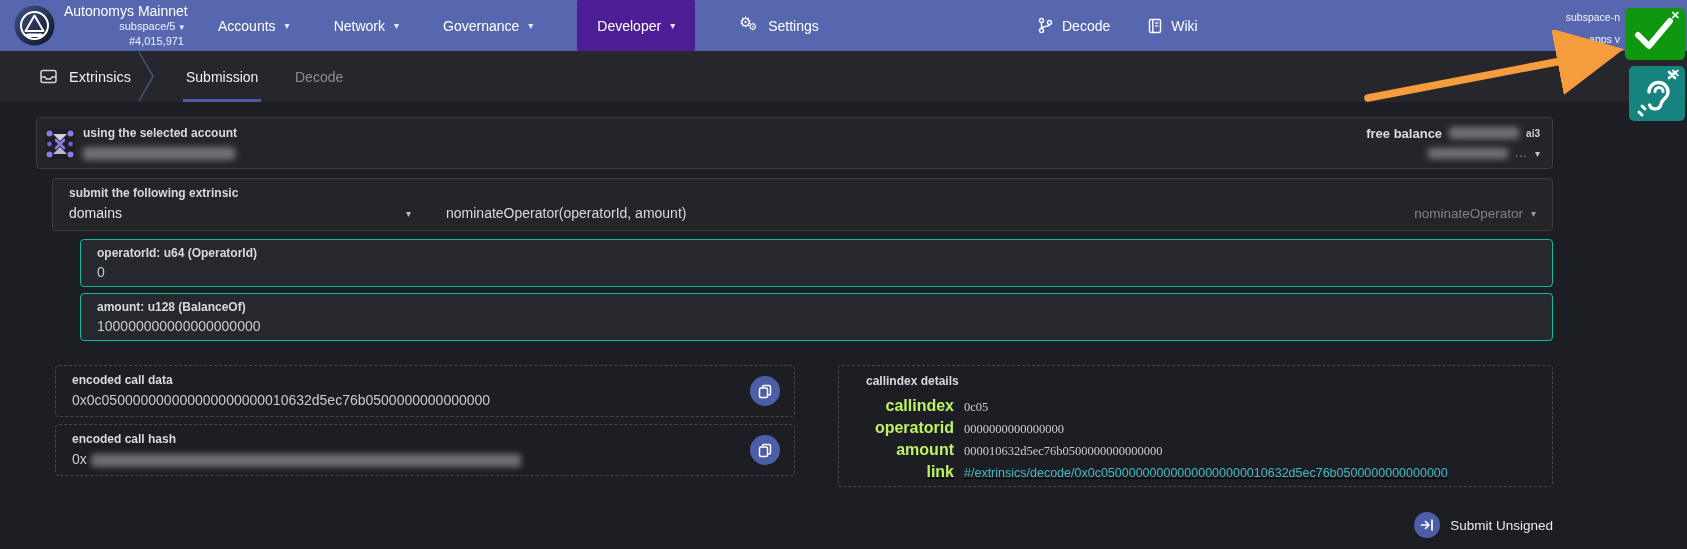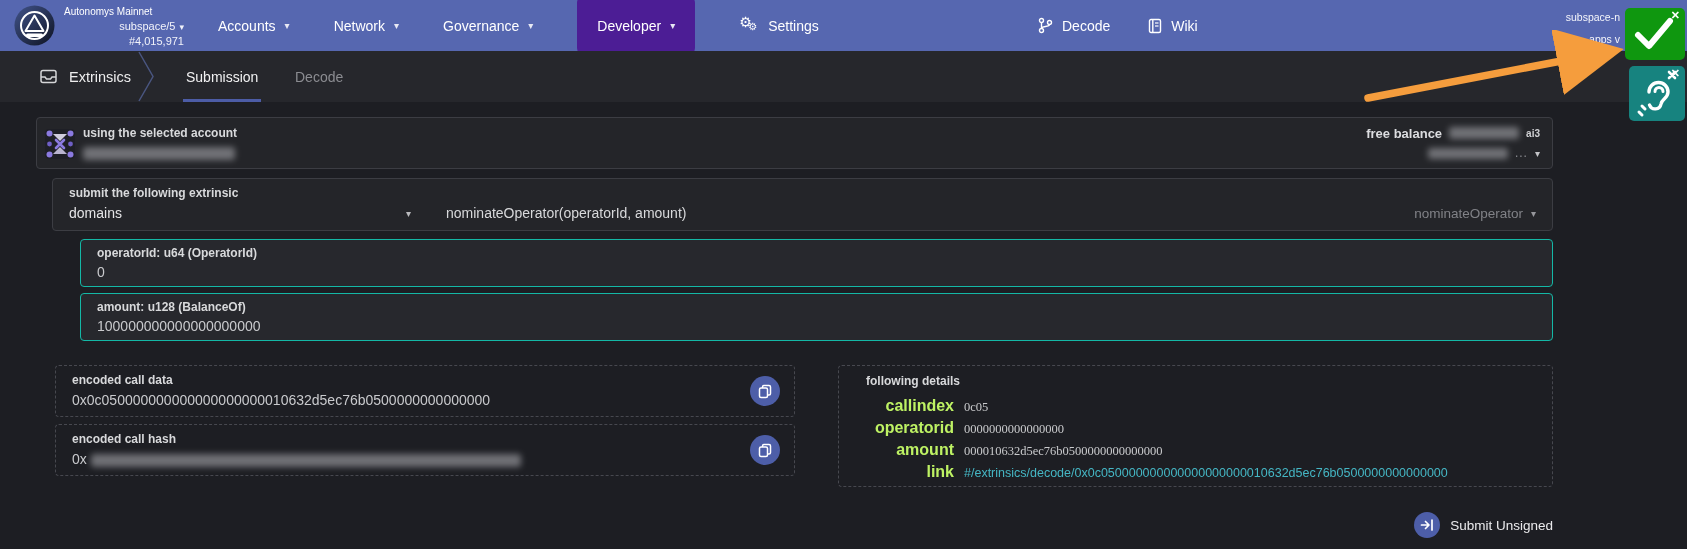--- a/index.html
+++ b/index.html
@@ -3,21 +3,21 @@
 <meta charset="utf-8">
 <style>
   html,body{margin:0;padding:0;background:#101014;}
   .app{position:relative;width:1687px;height:549px;background:#1d1e23;
        font-family:"Liberation Sans",sans-serif;overflow:hidden;-webkit-font-smoothing:antialiased;}
 
   
   .topnav{position:absolute;top:0;left:0;right:0;height:51px;background:#5667b0;}
   .logo{position:absolute;left:14px;top:5px;width:41px;height:41px;}
   .brand-text{position:absolute;left:64px;top:4px;width:120px;color:#fff;}
-  .brand-title{font-size:10px;line-height:15px;white-space:nowrap;}
+  .brand-title{font-size:14px;line-height:15px;white-space:nowrap;}
   .brand-sub{font-size:11px;line-height:14px;text-align:right;color:#f2f3fa;cursor:pointer;}
   .brand-sub .caret{font-size:9px;margin-left:4px;}
   .brand-block{font-size:11px;line-height:14px;text-align:right;color:#f2f3fa;}
   .menus{position:absolute;left:218px;top:0;height:51px;display:flex;align-items:center;gap:44px;}
   .menu-item{display:flex;align-items:center;gap:9px;color:#fff;font-size:14px;cursor:pointer;white-space:nowrap;}
   .menu-item .caret{font-size:10px;color:#e8e9f4;}
   .menu-item.active{background:#4c1d95;border-radius:8px;height:45px;padding:8px 20px;}
   .gears{position:relative;width:20px;height:20px;}
   .gears .g1{position:absolute;left:0;top:-2px;font-size:14px;color:#fff;}
   .gears .g2{position:absolute;left:9px;top:5px;font-size:10px;color:#fff;}
@@ -87,21 +87,21 @@
   .copy-btn{position:absolute;right:14px;top:10px;width:30px;height:30px;border-radius:50%;
             background:#4d5ea8;display:flex;align-items:center;justify-content:center;cursor:pointer;}
 
   .details-panel{position:absolute;left:838px;top:365px;width:715px;height:122px;
                  border:1px dashed #47484f;border-radius:4px;box-sizing:border-box;}
   .dp-title{position:absolute;left:27px;top:8px;}
   .dp-row{position:absolute;left:0;display:flex;align-items:baseline;}
   .dp-label{width:115px;text-align:right;font-weight:bold;font-size:16px;color:#bef264;}
   .dp-value{margin-left:10px;font-family:Liberation Serif, serif;font-size:12.5px;color:#c9cacc;}
   .dp-link{margin-left:10px;font-size:12.5px;color:#45b6c4;cursor:pointer;white-space:nowrap;}
-  #dp-r1{top:31px;} #dp-r2{top:53px;} #dp-r3{top:75px;} #dp-r4{top:97px;}
+  #dp-r1{top:31px;} #dp-r2{top:53px;} #dp-r3{top:75px;} #dp-r4{top:97px;text-decoration:underline;}
 
   
   .actions{position:absolute;top:512px;right:134px;display:flex;gap:34px;align-items:center;}
   .action-btn{display:flex;align-items:center;gap:10px;color:#eaeaec;font-size:13.5px;cursor:pointer;}
   .action-icon{width:26px;height:26px;border-radius:50%;background:#4d5ea8;display:flex;
                align-items:center;justify-content:center;}
 </style>
 </head>
 <body>
 
@@ -266,21 +266,21 @@
     </div>
     <div class="copy-btn">
       <svg width="14" height="15" viewBox="0 0 14 15">
         <rect x="4.5" y="1.5" width="8" height="9.5" rx="1.5" fill="none" stroke="#fff" stroke-width="1.5"></rect>
         <rect x="1.5" y="4" width="8" height="9.5" rx="1.5" fill="#4d5ea8" stroke="#fff" stroke-width="1.5"></rect>
       </svg>
     </div>
   </div>
 
   <div class="details-panel">
-    <div class="field-label dp-title">following details</div>
+    <div class="field-label dp-title">callindex details</div>
     <div class="dp-row" id="dp-r1">
       <span class="dp-label">callindex</span>
       <span class="dp-value">0c05</span>
     </div>
     <div class="dp-row" id="dp-r2">
       <span class="dp-label">operatorid</span>
       <span class="dp-value">0000000000000000</span>
     </div>
     <div class="dp-row" id="dp-r3">
       <span class="dp-label">amount</span>

